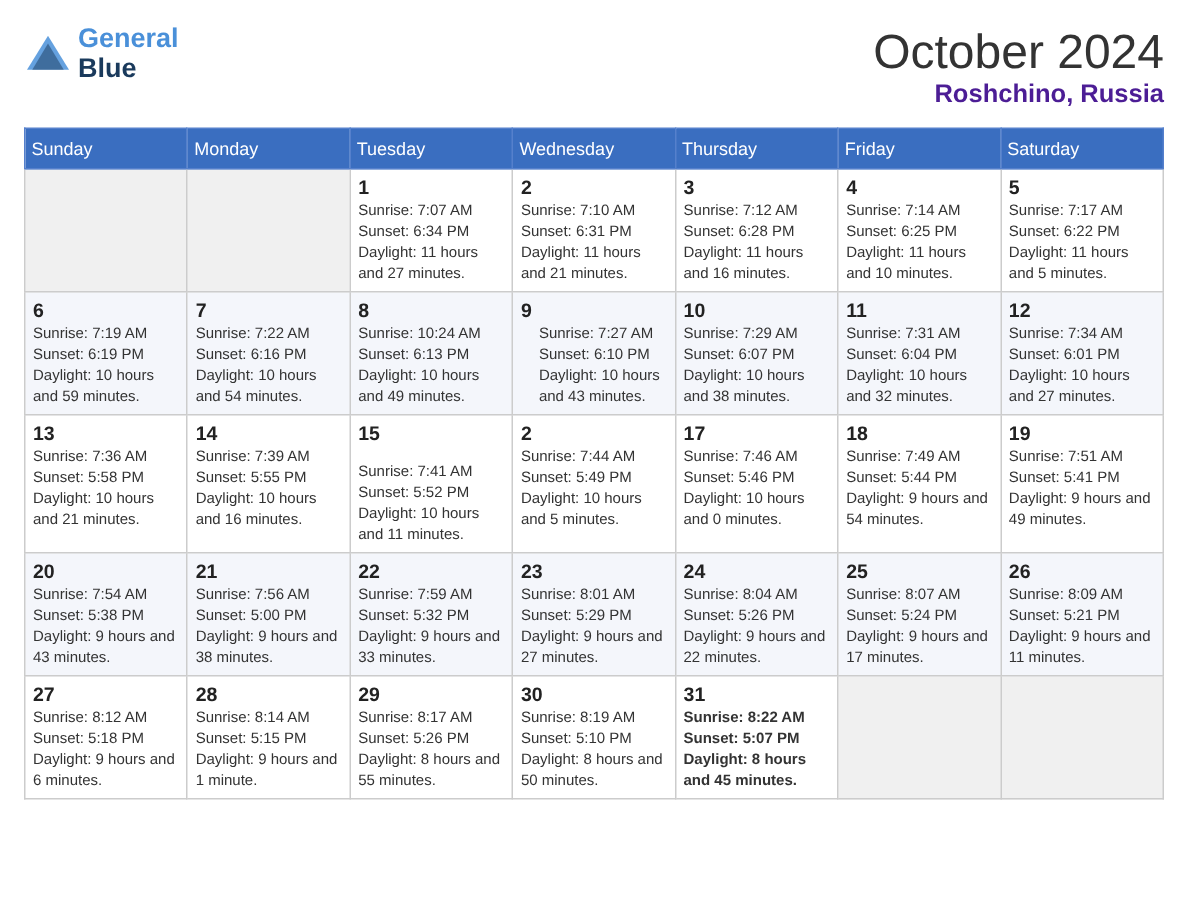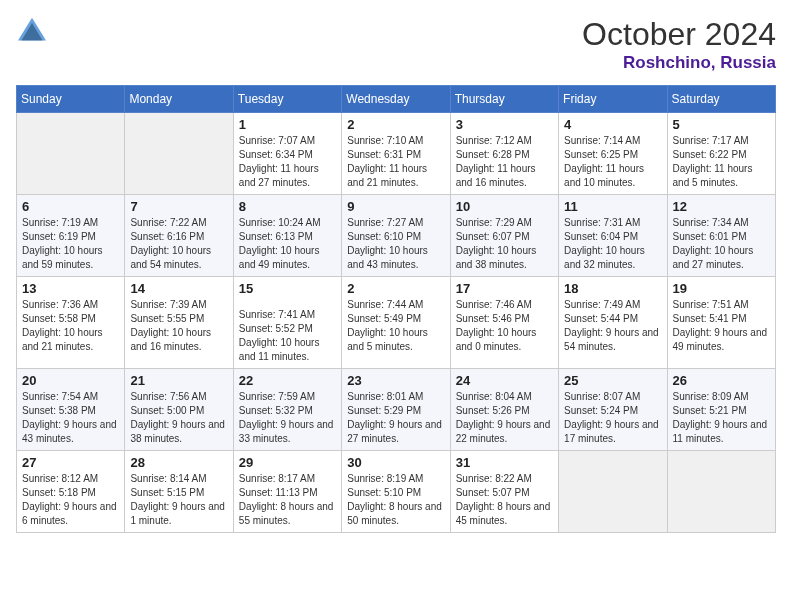--- a/index.html
+++ b/index.html
@@ -95,20 +95,28 @@
   </style>
 </head>
 <body>
 
 <div class="header">
   <div class="logo">
     <svg class="logo-icon" viewBox="0 0 36 32">
       <polygon points="18,2 34,28 2,28" fill="#4a90d9" opacity="0.85"></polygon>
       <polygon points="18,8 30,28 6,28" fill="#1a3a5c" opacity="0.5"></polygon>
     </svg>
+    <div>
+      <div class="logo-text">
+        <span>General</span>
+      </div>
+      <div class="logo-text">
+        Blue
+      </div>
+    </div>
   </div>
   <div class="title-block">
     <div class="month-title">October 2024</div>
     <div class="subtitle">Roshchino, Russia</div>
   </div>
 </div>
 
 <table>
   <thead>
     <tr id="weekday-header">
@@ -170,21 +178,21 @@
 Daylight: 10 hours and 54 minutes.</div>
         </td>
         <td>
           <span class="day-num">8</span>
           <div class="day-info" style="white-space: pre-line;">Sunrise: 10:24 AM
 Sunset: 6:13 PM
 Daylight: 10 hours and 49 minutes.</div>
         </td>
         <td>
           <span class="day-num">9</span>
-          <div class="day-info" style="white-space: pre-line;">Sunrise: 7:27 AM
+          <div class="day-info" style="white-space: pre-line; margin-left: 12px;">Sunrise: 7:27 AM
 Sunset: 6:10 PM
 Daylight: 10 hours and 43 minutes.</div>
         </td>
         <td>
           <span class="day-num">10</span>
           <div class="day-info" style="white-space: pre-line;">Sunrise: 7:29 AM
 Sunset: 6:07 PM
 Daylight: 10 hours and 38 minutes.</div>
         </td>
         <td>
@@ -297,32 +305,32 @@
         </td>
         <td>
           <span class="day-num">28</span>
           <div class="day-info" style="white-space: pre-line;">Sunrise: 8:14 AM
 Sunset: 5:15 PM
 Daylight: 9 hours and 1 minute.</div>
         </td>
         <td>
           <span class="day-num">29</span>
           <div class="day-info" style="white-space: pre-line;">Sunrise: 8:17 AM
-Sunset: 11:13 PM
+Sunset: 5:26 PM
 Daylight: 8 hours and 55 minutes.</div>
         </td>
         <td>
           <span class="day-num">30</span>
           <div class="day-info" style="white-space: pre-line;">Sunrise: 8:19 AM
 Sunset: 5:10 PM
 Daylight: 8 hours and 50 minutes.</div>
         </td>
         <td>
           <span class="day-num">31</span>
-          <div class="day-info" style="white-space: pre-line;">Sunrise: 8:22 AM
+          <div class="day-info" style="white-space: pre-line; font-weight: bold;">Sunrise: 8:22 AM
 Sunset: 5:07 PM
 Daylight: 8 hours and 45 minutes.</div>
         </td>
         <td class="empty"></td>
         <td class="empty"></td>
       </tr>
     </tbody>
 </table>
 
 </body></html>

